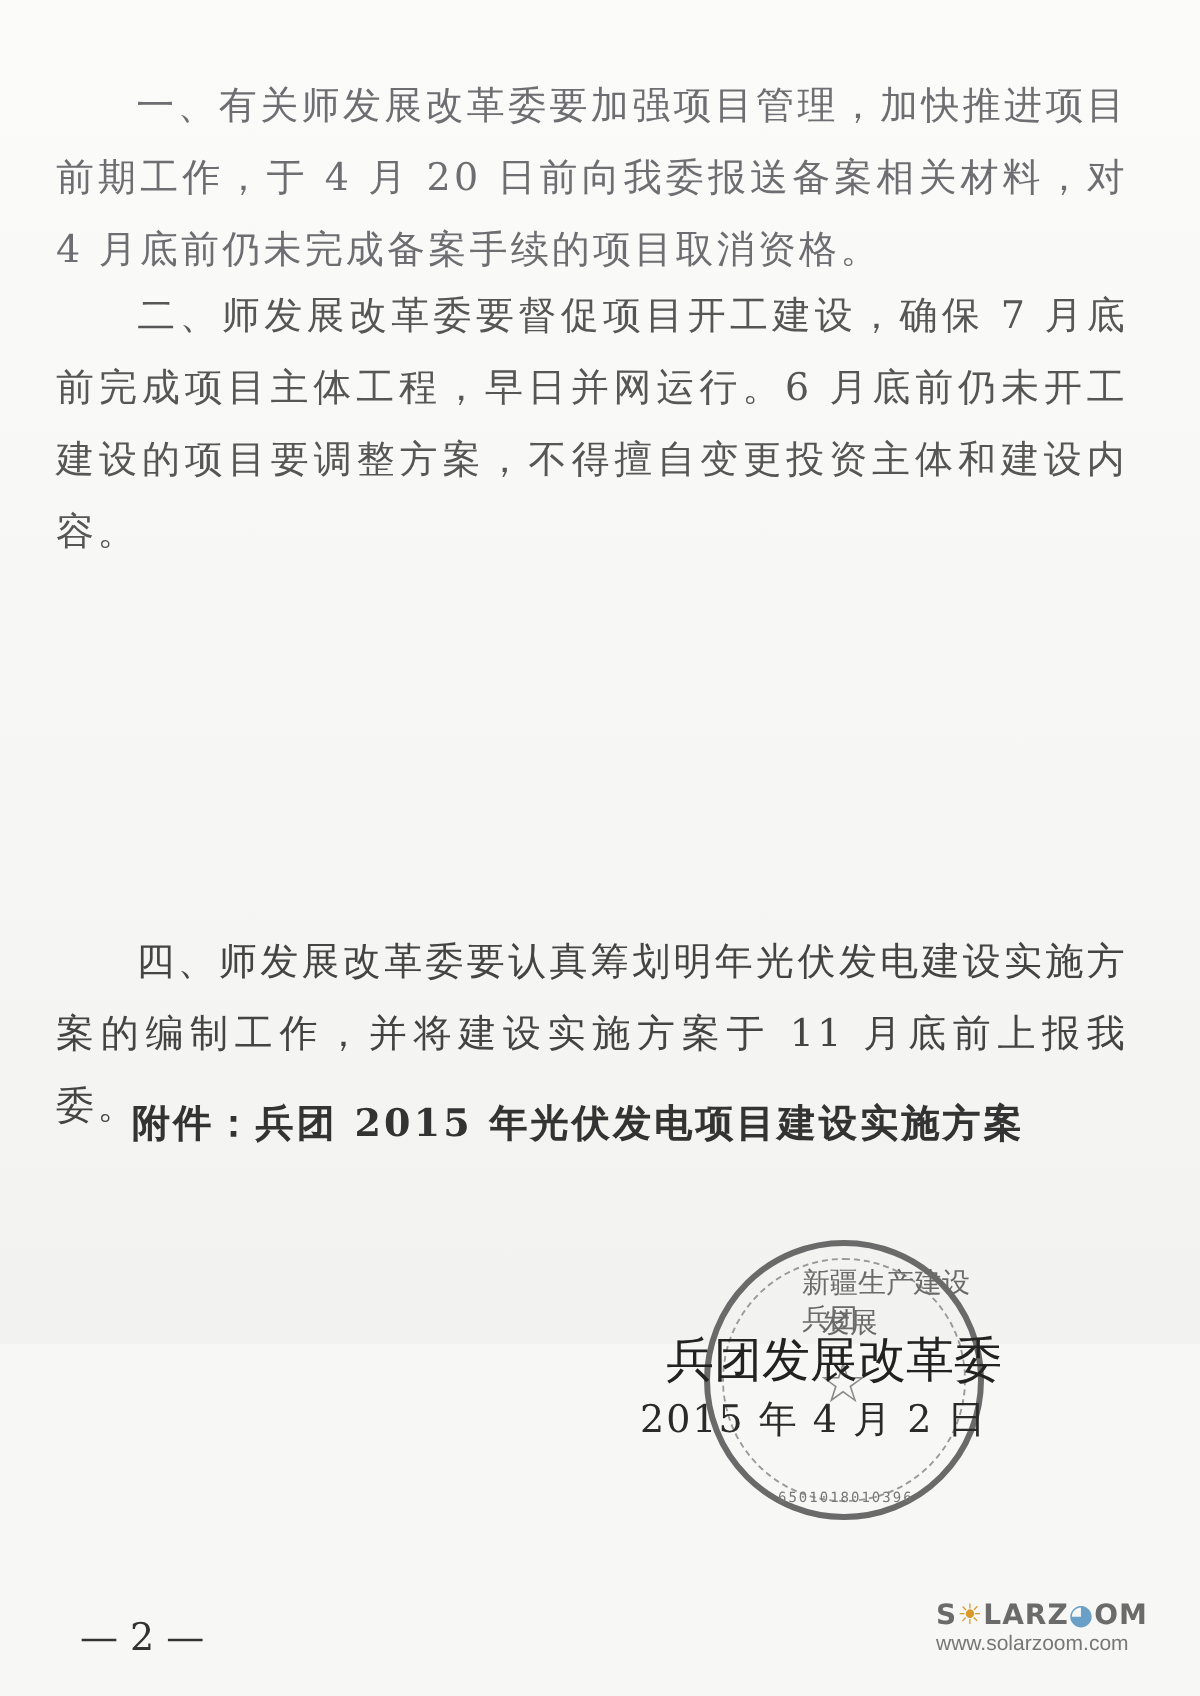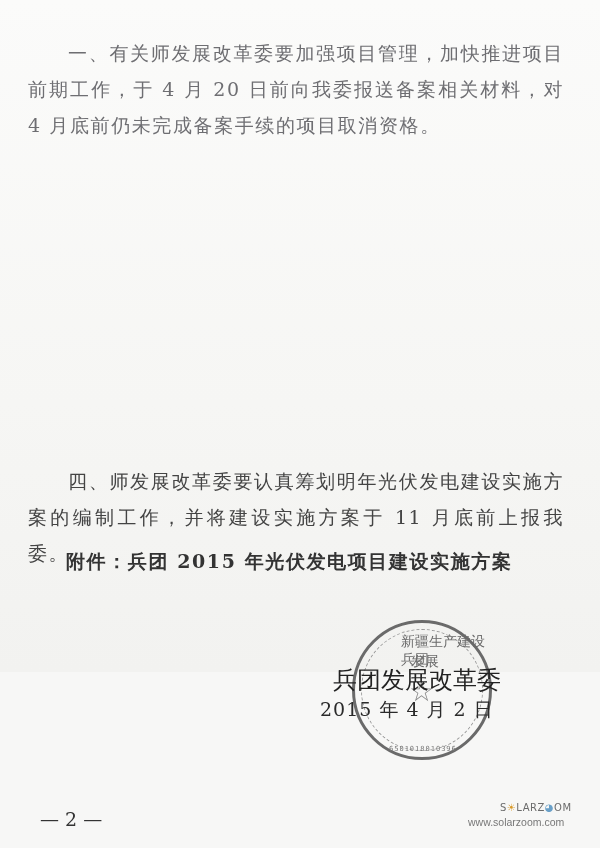--- a/index.html
+++ b/index.html
@@ -60,37 +60,38 @@
     font-size: 19px; color: #2a2a2a; letter-spacing: 1px;
   }
   .page-num {
     position: absolute; left: 40px; top: 808px;
     font-size: 19px; color: #333;
   }
   .logo {
     position: absolute; left: 468px; top: 800px; text-align: left;
   }
   .logo-name {
-    font-family: "DejaVu Sans", sans-serif; font-weight: normal;
-    font-size: 10px; color: #6b6b6b; letter-spacing: 0.5px; line-height: 16px; margin-left: 32px;
+    font-family: "DejaVu Sans", sans-serif; font-weight: bold;
+    font-size: 14px; color: #6b6b6b; letter-spacing: 0.5px; line-height: 16px;
   }
   .logo-url {
     font-family: "Liberation Sans", sans-serif;
     font-size: 10.5px; color: #777; line-height: 12px;
   }
   .sun { color: #d99a2a; }
   .globe { color: #6aa0c8; }
 </style>
 </head>
 <body>
 
 <div class="page">
 
   <div class="para p1"><span class="indent"></span><span>一、有关师发展改革委要加强项目管理，加快推进项目前期工作，于 4 月 20 日前向我委报送备案相关材料，对 4 月底前仍未完成备案手续的项目取消资格。</span></div>
 
+  <div class="para p2"><span class="indent"></span><span>二、师发展改革委要督促项目开工建设，确保 7 月底前完成项目主体工程，早日并网运行。6 月底前仍未开工建设的项目要调整方案，不得擅自变更投资主体和建设内容。</span></div>
 
 
   <div class="para p4"><span class="indent"></span><span>四、师发展改革委要认真筹划明年光伏发电建设实施方案的编制工作，并将建设实施方案于 11 月底前上报我委。</span></div>
 
   <div class="attachment">附件：兵团 2015 年光伏发电项目建设实施方案</div>
 
   <div class="stamp">
     <div class="stamp-inner"></div>
     <div class="stamp-arc" style="left:46px; top:10px;">新疆生产建设兵团</div>
     <div class="stamp-arc" style="left:56px; top:30px;">发展</div>

